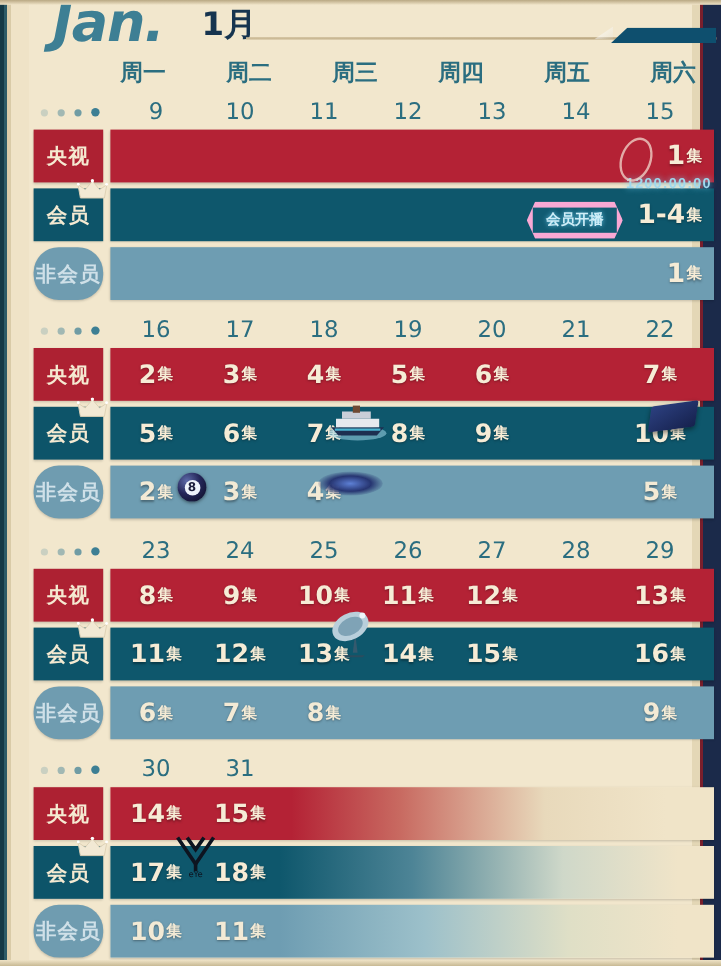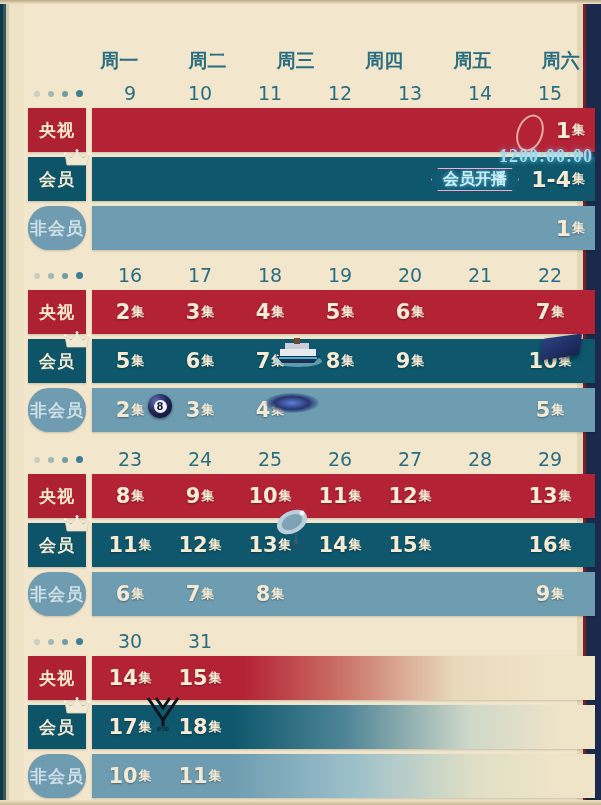--- a/index.html
+++ b/index.html
@@ -125,39 +125,39 @@
   .fade .r-vip .rowbar{background:linear-gradient(90deg,#0e576c 0%,#0e576c 28%,#4d8496 50%,#cfd8c9 75%,#f0e4c8 94%);}
   .fade .r-free .rowbar{background:linear-gradient(90deg,#6e9db2 0%,#6e9db2 28%,#9cc0ca 52%,#dfdfc6 76%,#f0e4c8 94%);}
 
   
   .crown{position:absolute;right:-4px;top:-8px;width:26px;height:20px;}
 
   
   .vip-badge{
     position:absolute;right:76px;top:11px;height:21px;padding:0 11px;
     display:flex;align-items:center;justify-content:center;
-    font-size:16px;font-weight:bold;color:#cfeef8;
+    font-size:12px;font-weight:bold;color:#cfeef8;
     font-family:"DejaVu Sans",sans-serif;
-    border:1px solid #f9a8d4;background:rgba(20,95,120,.55);
+    border:5px solid #f9a8d4;background:rgba(20,95,120,.55);
     clip-path:polygon(7px 0,calc(100% - 7px) 0,100% 50%,calc(100% - 7px) 100%,7px 100%,0 50%);
     text-shadow:0 0 4px rgba(120,220,255,.8);
   }
   .ep-right{
     position:absolute;right:10px;top:0;height:44px;
     display:flex;align-items:center;color:#f6ecd6;
     font-family:"DejaVu Sans",sans-serif;text-shadow:0 1px 2px rgba(0,0,0,.35);
   }
   .ep-right .num{font-size:22px;font-weight:bold;}
   .ep-right .ji{font-size:13px;font-weight:bold;margin-left:1px;}
 
   
   .deco{position:absolute;pointer-events:none;}
   #timestamp{
     position:absolute;right:8px;top:44px;z-index:4;
-    font-family:Liberation Serif, serif;font-size:18px;font-weight:bold;
+    font-family:Liberation Sans, sans-serif;font-size:12px;font-weight:bold;
     color:#9fd9ee;letter-spacing:1px;
     text-shadow:0 0 5px rgba(120,220,255,.9);
     white-space:nowrap;
   }
   .eightball{
     position:absolute;width:24px;height:24px;border-radius:50%;
     background:radial-gradient(circle at 32% 28%,#5d6aa8 0%,#25275a 45%,#0b0c20 100%);
     box-shadow:0 1px 3px rgba(0,0,0,.5);
     display:flex;align-items:center;justify-content:center;
   }
@@ -177,20 +177,27 @@
     transform:skewX(-16deg) rotate(-8deg);
     box-shadow:0 2px 4px rgba(0,0,0,.45);
     border-radius:2px;
   }
 </style>
 </head>
 <body>
 
 <div id="page">
 
+  <div id="header">
+    <div id="logo">Jan.</div>
+    <div id="logo-cn">1月</div>
+    <div id="header-rule"></div>
+    <div id="header-tab-spark"></div>
+    <div id="header-tab"></div>
+  </div>
 
   <div id="weekdays">
     <div class="wd">周一</div>
     <div class="wd">周二</div>
     <div class="wd">周三</div>
     <div class="wd">周四</div>
     <div class="wd">周五</div>
     <div class="wd">周六</div>
   </div>
 

